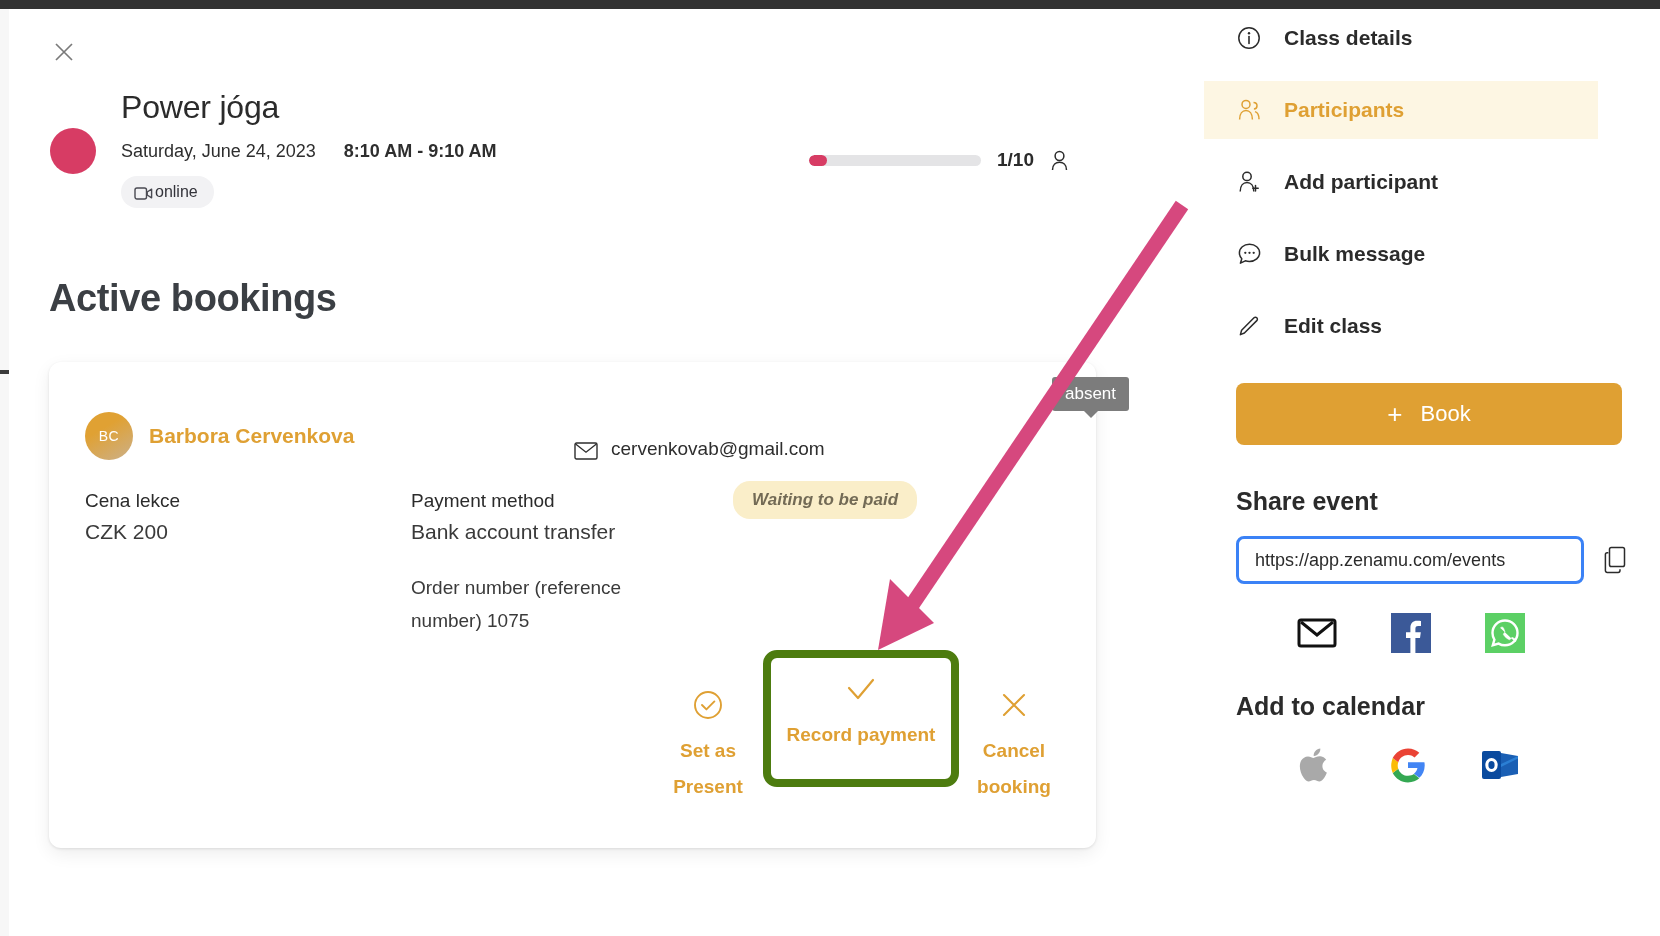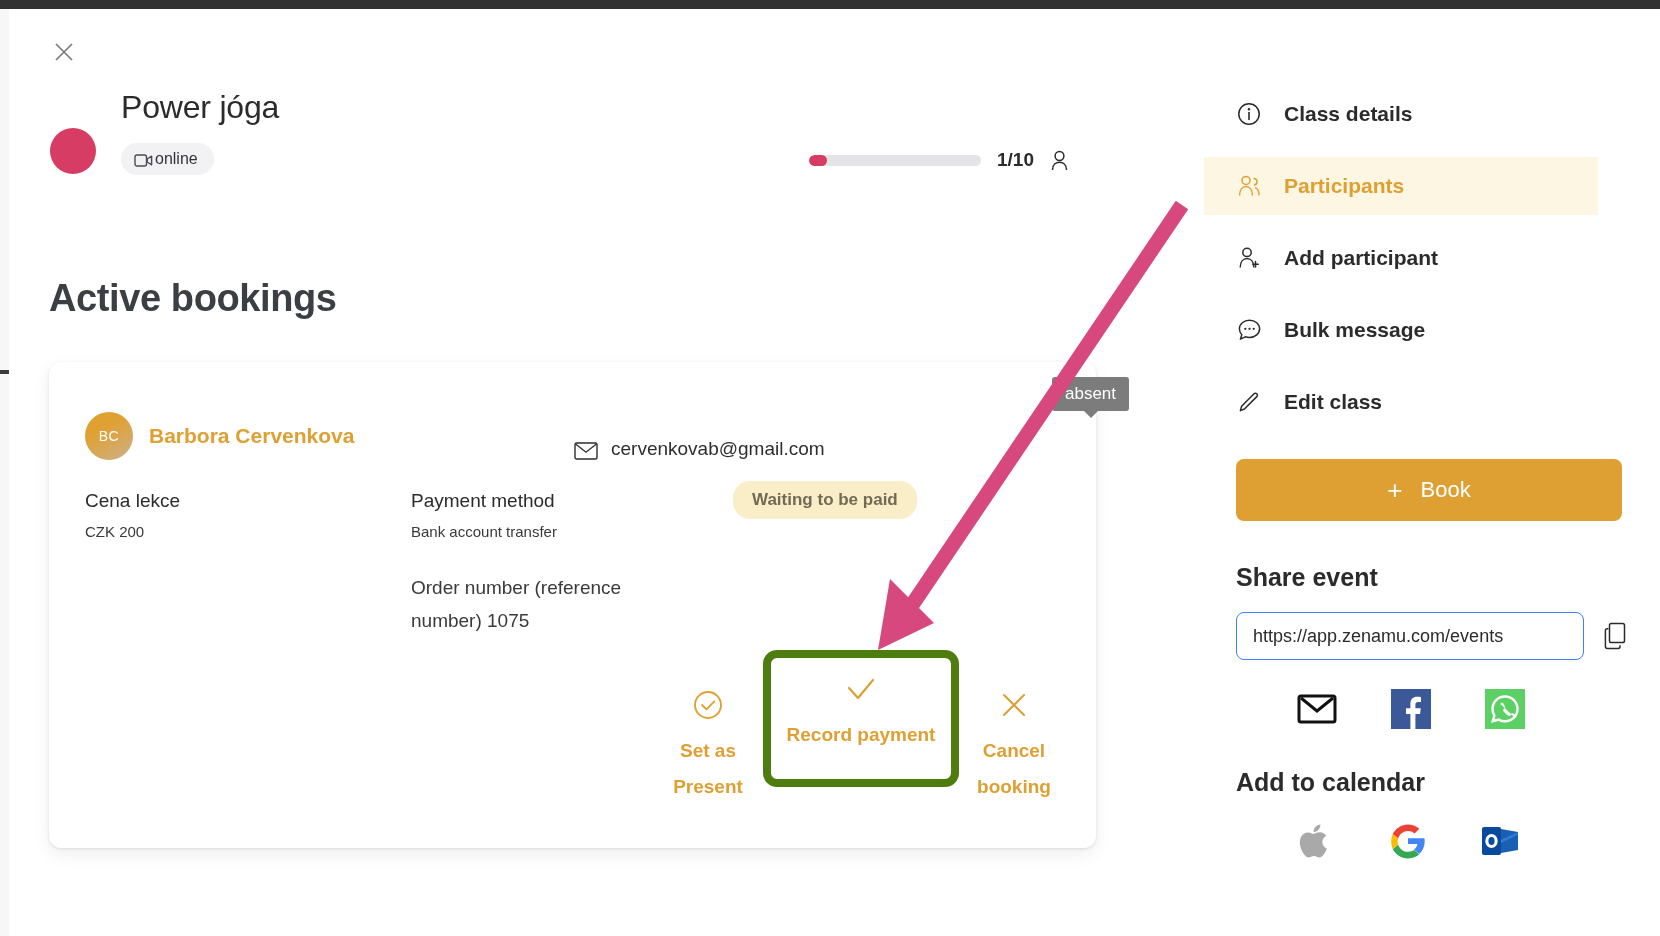--- a/index.html
+++ b/index.html
@@ -177,41 +177,42 @@
     left: 362px; top: 124px;
     width: 300px;
   }
   .field-label {
     font-size: 19px;
     font-weight: 400;
     color: #2b2b2b;
     line-height: 30px;
   }
   .field-value {
-    font-size: 15px;
+    font-size: 21px;
     font-weight: 400;
     color: #3a3a3a;
     line-height: 31px;
   }
   .order-block {
     margin-top: 24px;
     font-size: 19px;
     color: #3a3a3a;
     line-height: 33px;
     width: 272px;
   }
   .pay-badge {
     position: absolute;
     left: 684px; top: 119px;
     background: #faeec9;
     color: #726a55;
     font-size: 17px;
     font-weight: 700;
     border-radius: 17px;
     padding: 9px 19px;
+    font-style: italic;
   }
   .tooltip {
     position: absolute;
     left: 1003px; top: 15px;
     background: #7c7c7c;
     color: #ffffff;
     font-size: 17px;
     padding: 7px 13px;
     border-radius: 3px;
     white-space: nowrap;
@@ -289,21 +290,21 @@
     font-size: 21px;
     font-weight: 700;
     color: #2b2b2b;
   }
   .nav-item.active {
     background: #fdf6e3;
     width: 394px;
   }
   .nav-item.active .nav-label { color: #dfa033; }
 
-  .nav-list { padding-top: 76px; }
+  .nav-list { }
   .nav-gap { height: 14px; }
 
   .book-btn {
     margin: 28px 0 0 32px;
     width: 386px; height: 62px;
     background: #dfa033;
     border: none;
     border-radius: 8px;
     color: #ffffff;
     font-size: 22px;
@@ -323,21 +324,21 @@
     color: #2b2b2b;
   }
   .share-row {
     margin: 20px 0 0 32px;
     display: flex;
     align-items: center;
     gap: 18px;
   }
   .share-input {
     width: 348px; height: 48px;
-    border: 1px solid #3b82f6;
+    border: 3px solid #3b82f6;
     border-radius: 8px;
     padding: 0 16px;
     font-size: 18px;
     color: #2b2b2b;
     font-family: "Liberation Sans", sans-serif;
     background: #ffffff;
     outline: none;
   }
   .copy-btn {
     width: 26px; height: 32px;
@@ -391,20 +392,24 @@
     <div class="close-btn">
       <svg width="22" height="22" viewBox="0 0 22 22">
         <path d="M3 3 L19 19 M19 3 L3 19" stroke="#7a7a7a" stroke-width="1.7" fill="none"></path>
       </svg>
     </div>
 
     <div class="event-dot"></div>
 
     <div class="event-head">
       <div class="event-title">Power jóga</div>
+      <div class="event-meta">
+        <span class="event-date">Saturday, June 24, 2023</span>
+        <span class="event-time">8:10 AM - 9:10 AM</span>
+      </div>
       <div class="tag-online">
         <svg width="19" height="15" viewBox="0 0 19 15">
           <rect x="1" y="2" width="11.5" height="11" rx="2" stroke="#4a4a52" stroke-width="1.4" fill="none"></rect>
           <path d="M13.2 6 L17.6 3.2 V11.8 L13.2 9 Z" stroke="#4a4a52" stroke-width="1.4" fill="none" stroke-linejoin="round"></path>
         </svg>
         <span>online</span>
       </div>
     </div>
 
     <div class="capacity">

